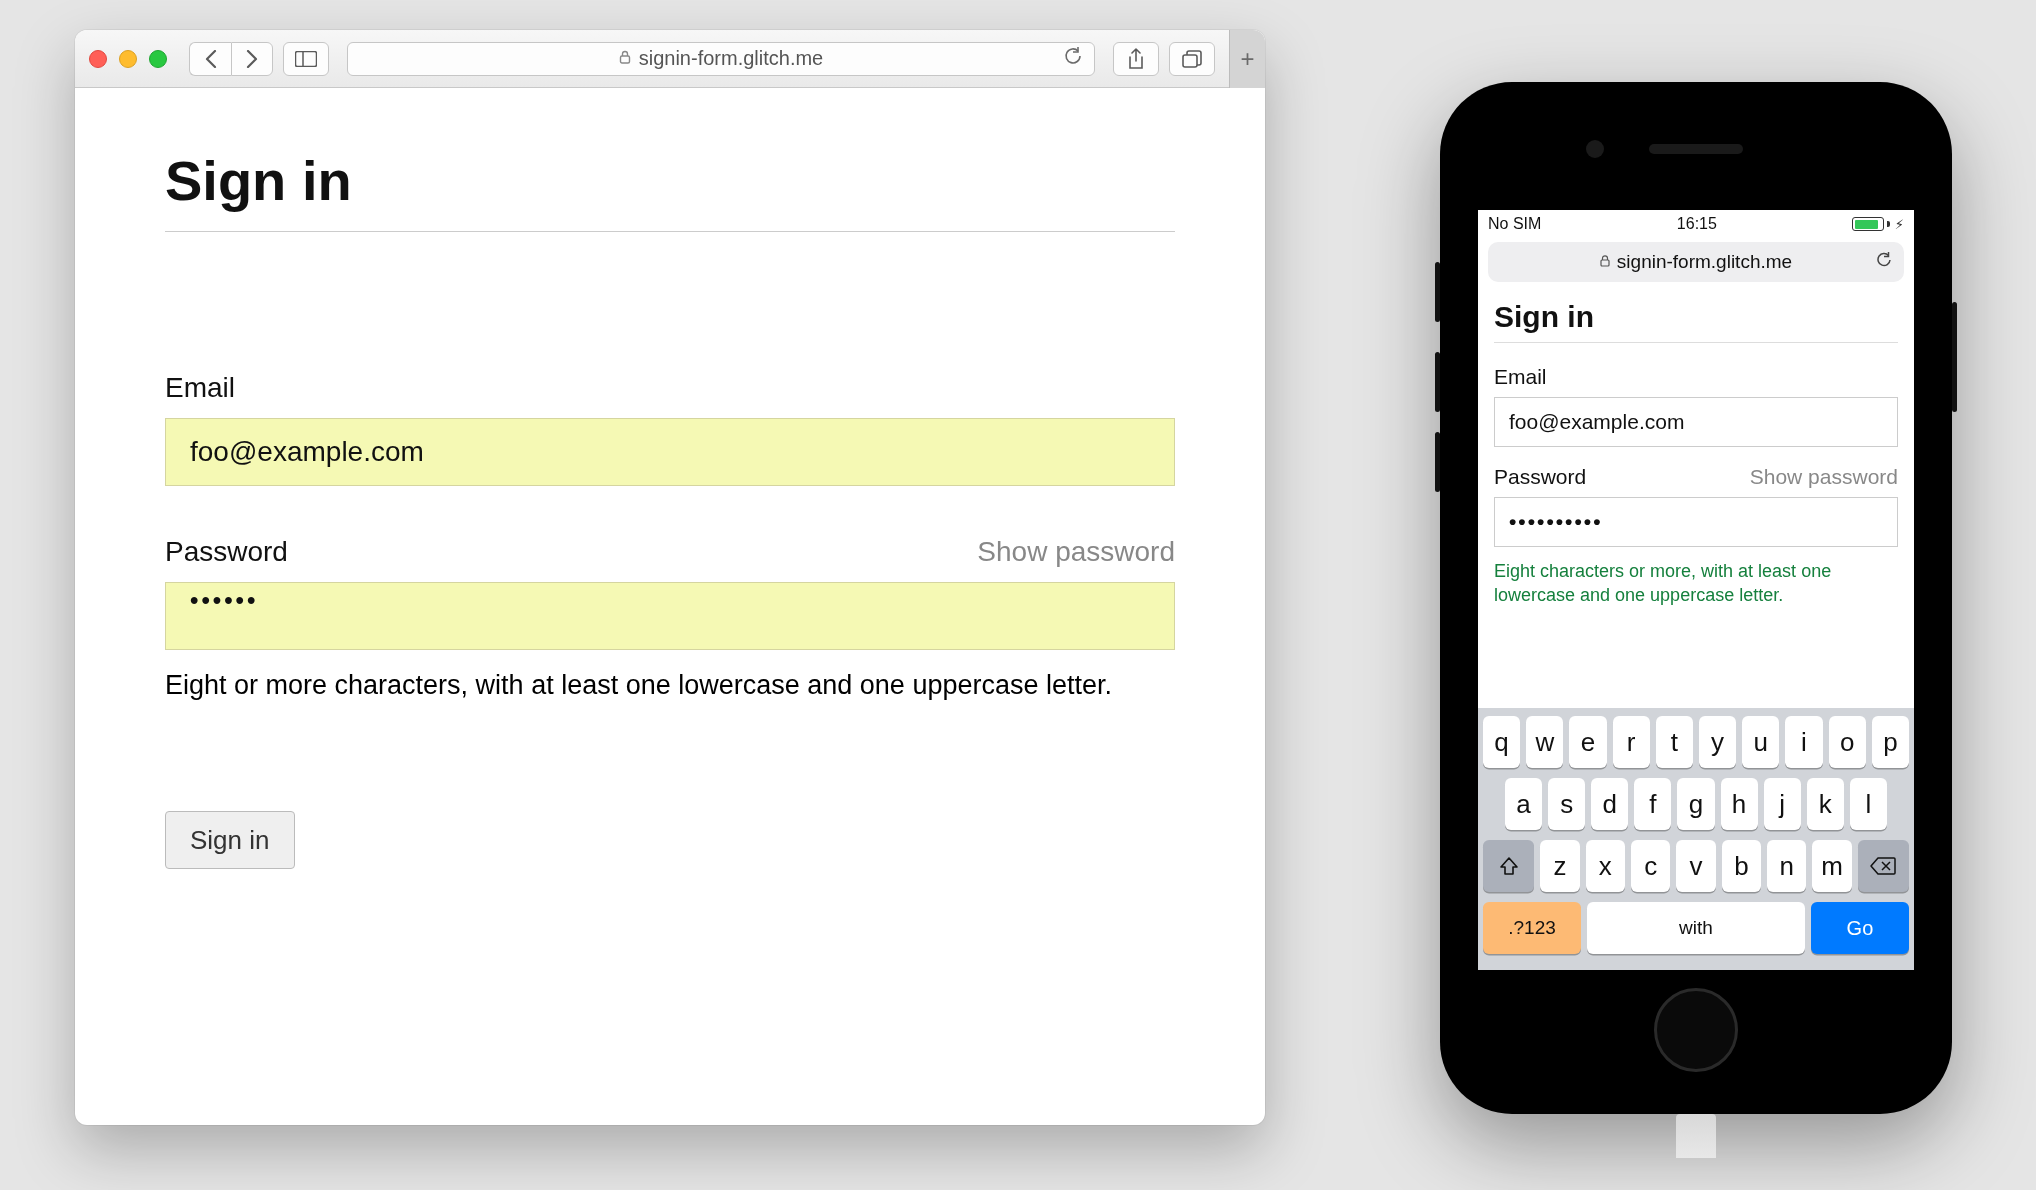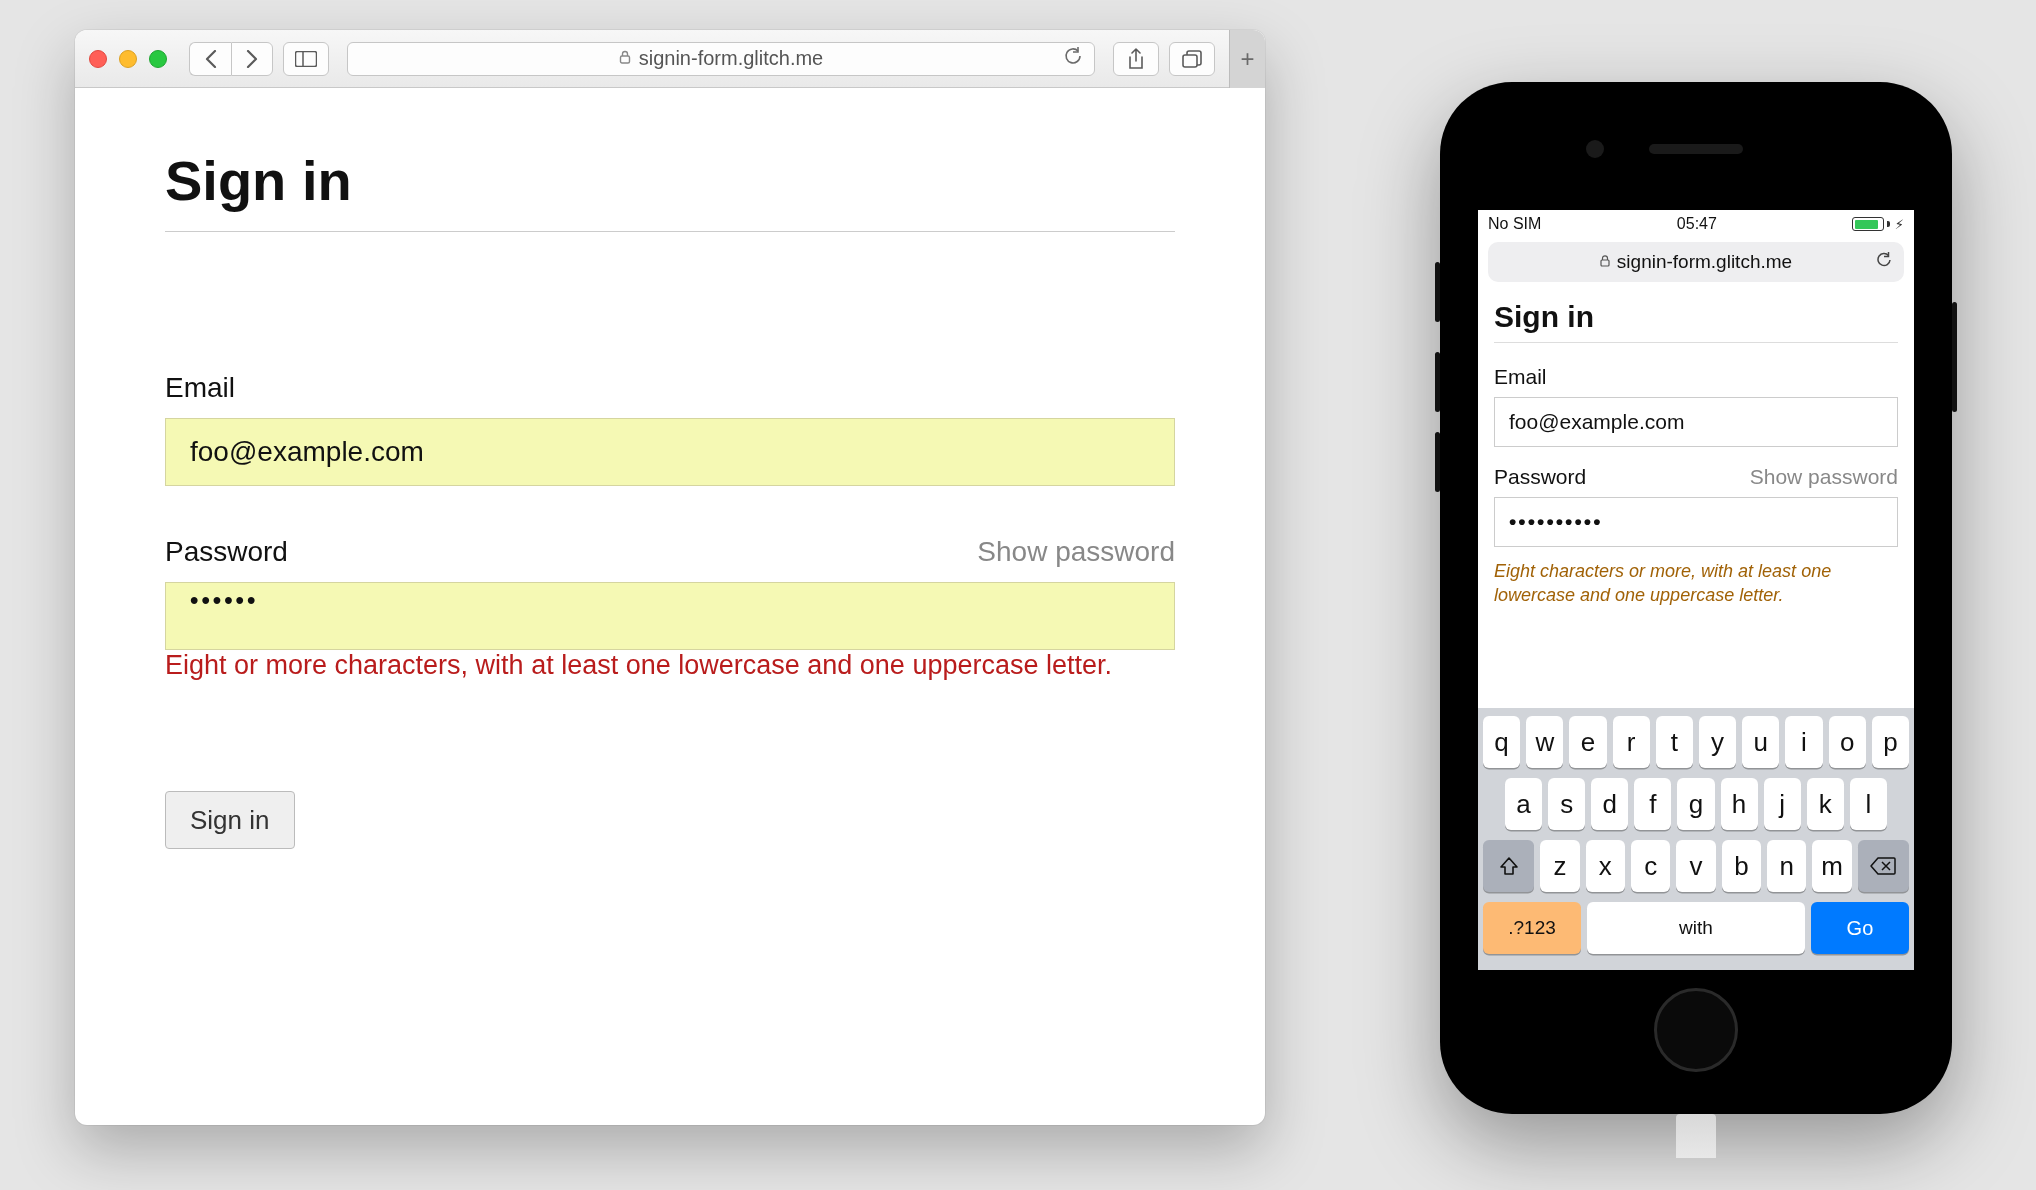--- a/index.html
+++ b/index.html
@@ -170,21 +170,22 @@
       color: #111;
       font-family: inherit;
     }
     .pw-dots {
       font-size: 24px;
       letter-spacing: 3px;
       font-weight: bold;
     }
     .hint-text {
       font-size: 27px;
-      color: #b91c1c;
+      color: #000000;
+      margin-top: 20px;
     }
     .signin-btn {
       margin-top: 60px;
       height: 58px;
       padding: 0 24px;
       background: #efefef;
       border: 1px solid #bbb;
       border-radius: 4px;
       font-size: 26px;
       color: #333;
@@ -363,24 +364,23 @@
       background: #fff;
       padding: 0 14px;
       font-size: 21px;
       color: #111;
       display: flex;
       align-items: center;
       font-family: inherit;
     }
     .ios-hint {
       font-size: 18px;
-      color: #a16207;
+      color: #15803d;
       margin-top: 12px;
       line-height: 1.35;
-      font-style: italic;
     }
 
     
     .kb-accessory {
       height: 46px;
       background: #eceef0;
       border-top: 1px solid #c7c9cc;
       display: flex;
       align-items: center;
       justify-content: space-between;
@@ -545,21 +545,21 @@
 <div class="iphone">
   <div class="cable"></div>
   <div class="iphone-inner">
     <div class="camera"></div>
     <div class="speaker"></div>
 
     <div class="screen">
 
       <div class="ios-status">
         <span>No SIM</span>
-        <span>05:47</span>
+        <span>16:15</span>
         <span class="battery">
           <span class="battery-body">
               <span class="battery-fill"></span>
             </span>
           <span class="battery-tip"></span>
           <span class="lightning">⚡︎</span>
         </span>
       </div>
 
       <div class="ios-urlbar">

